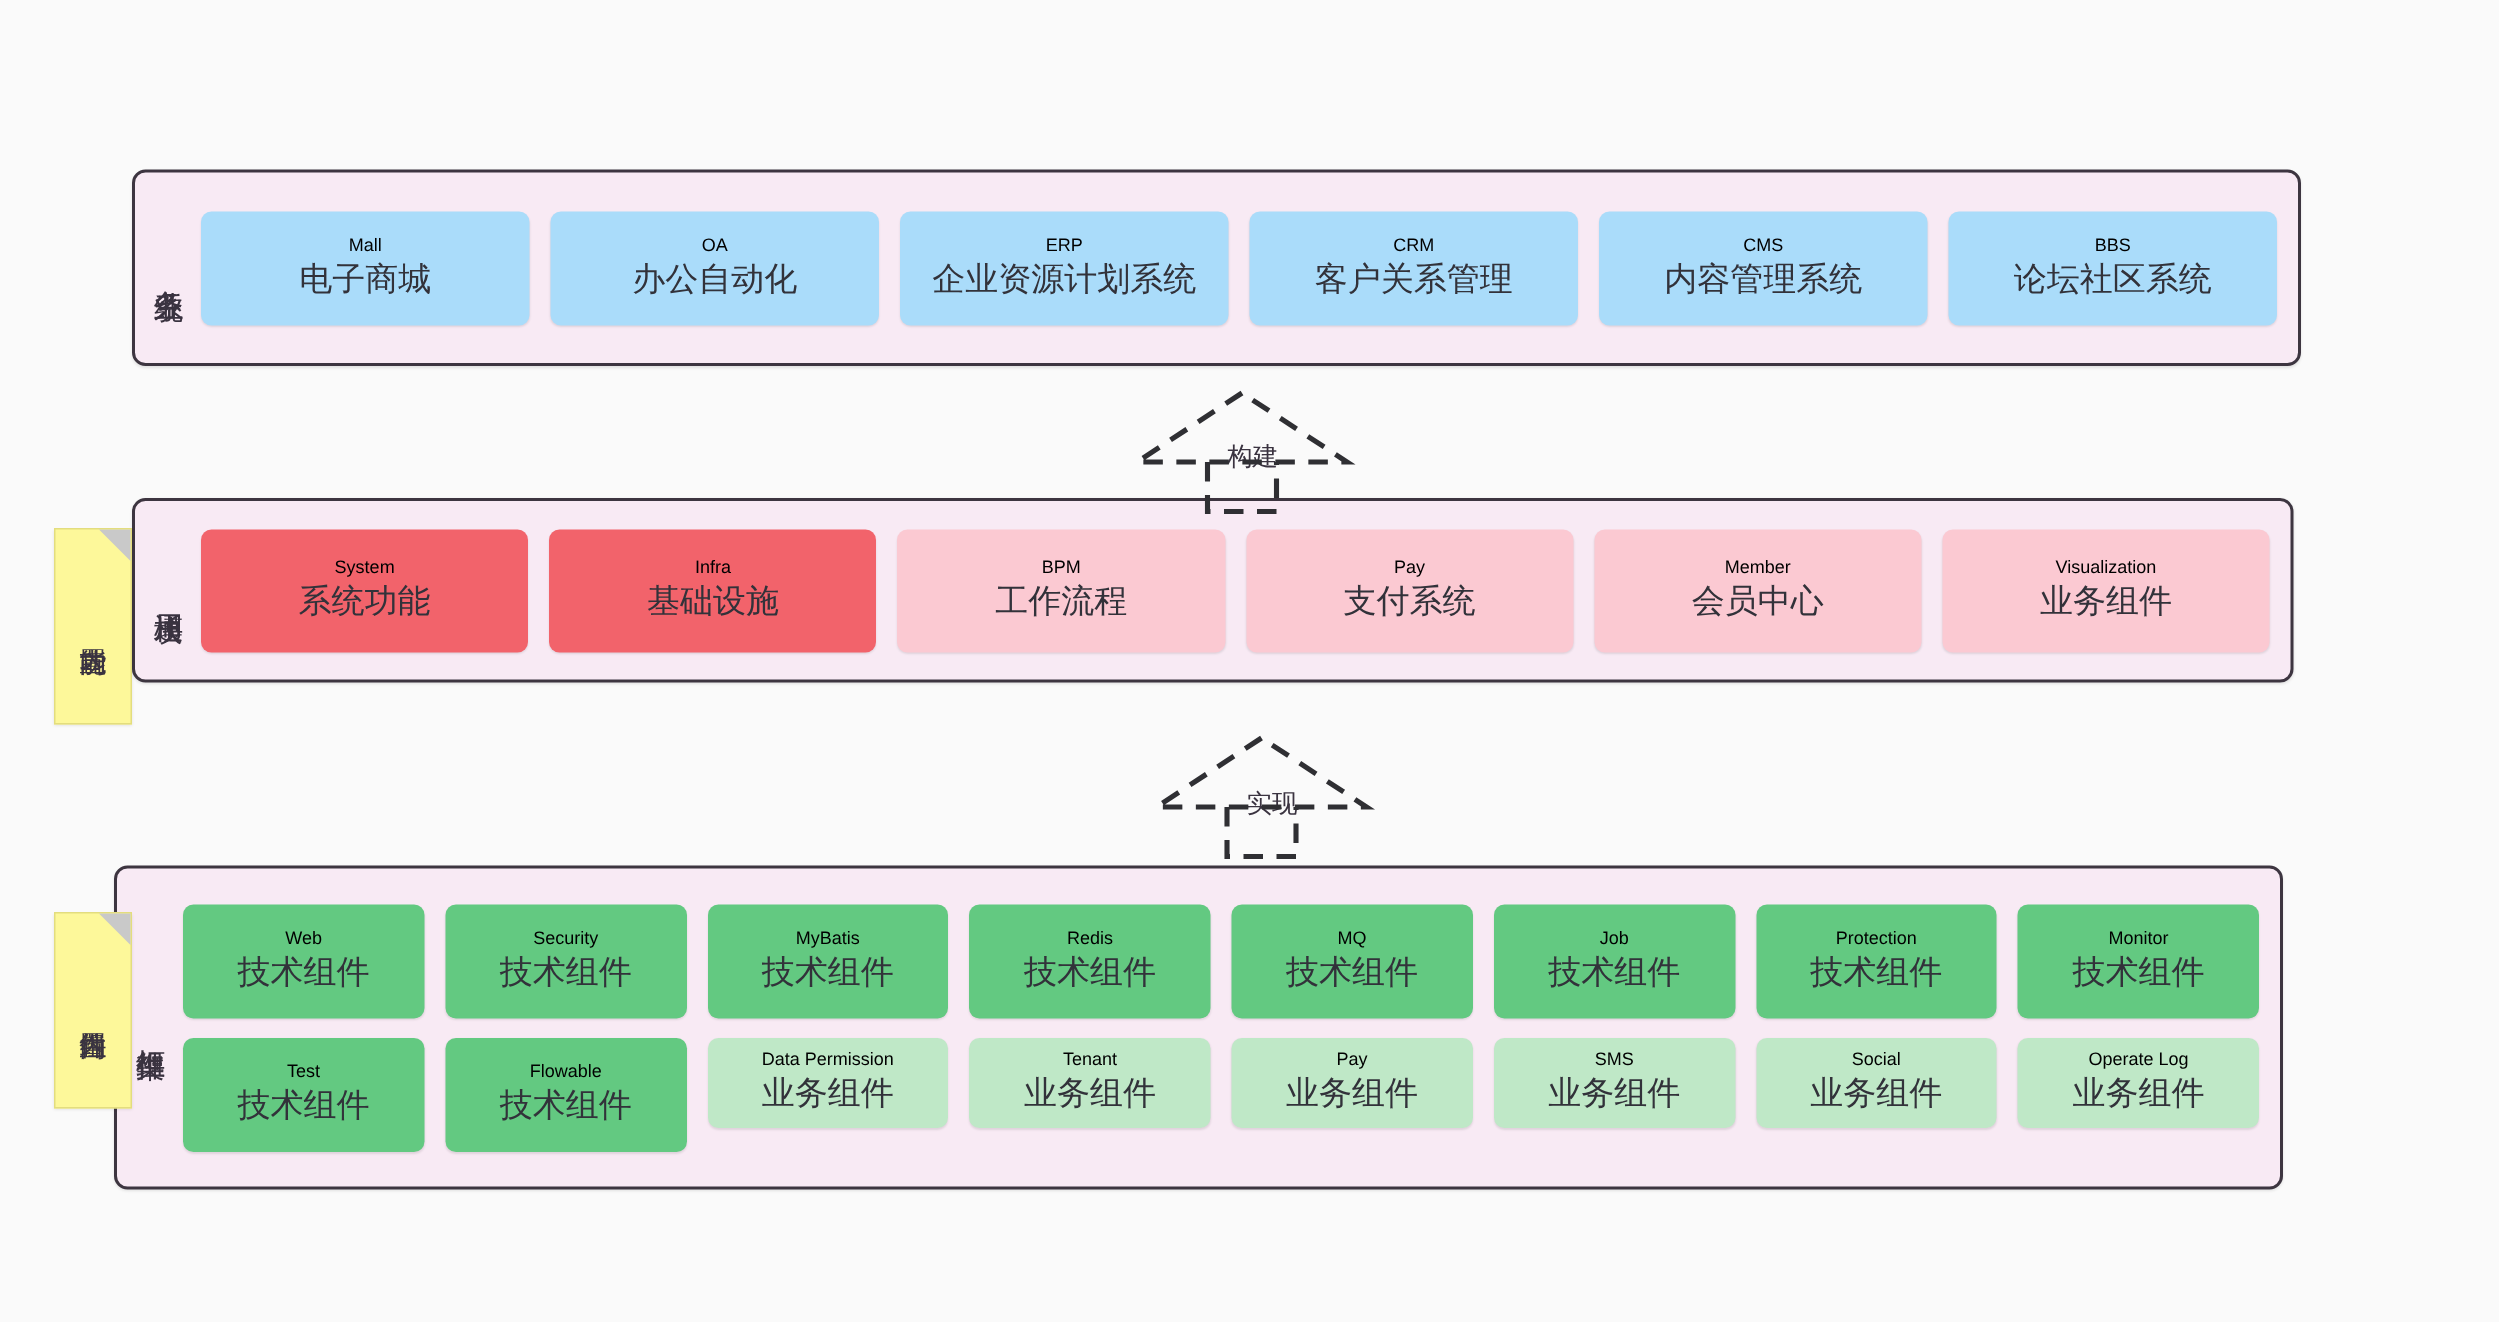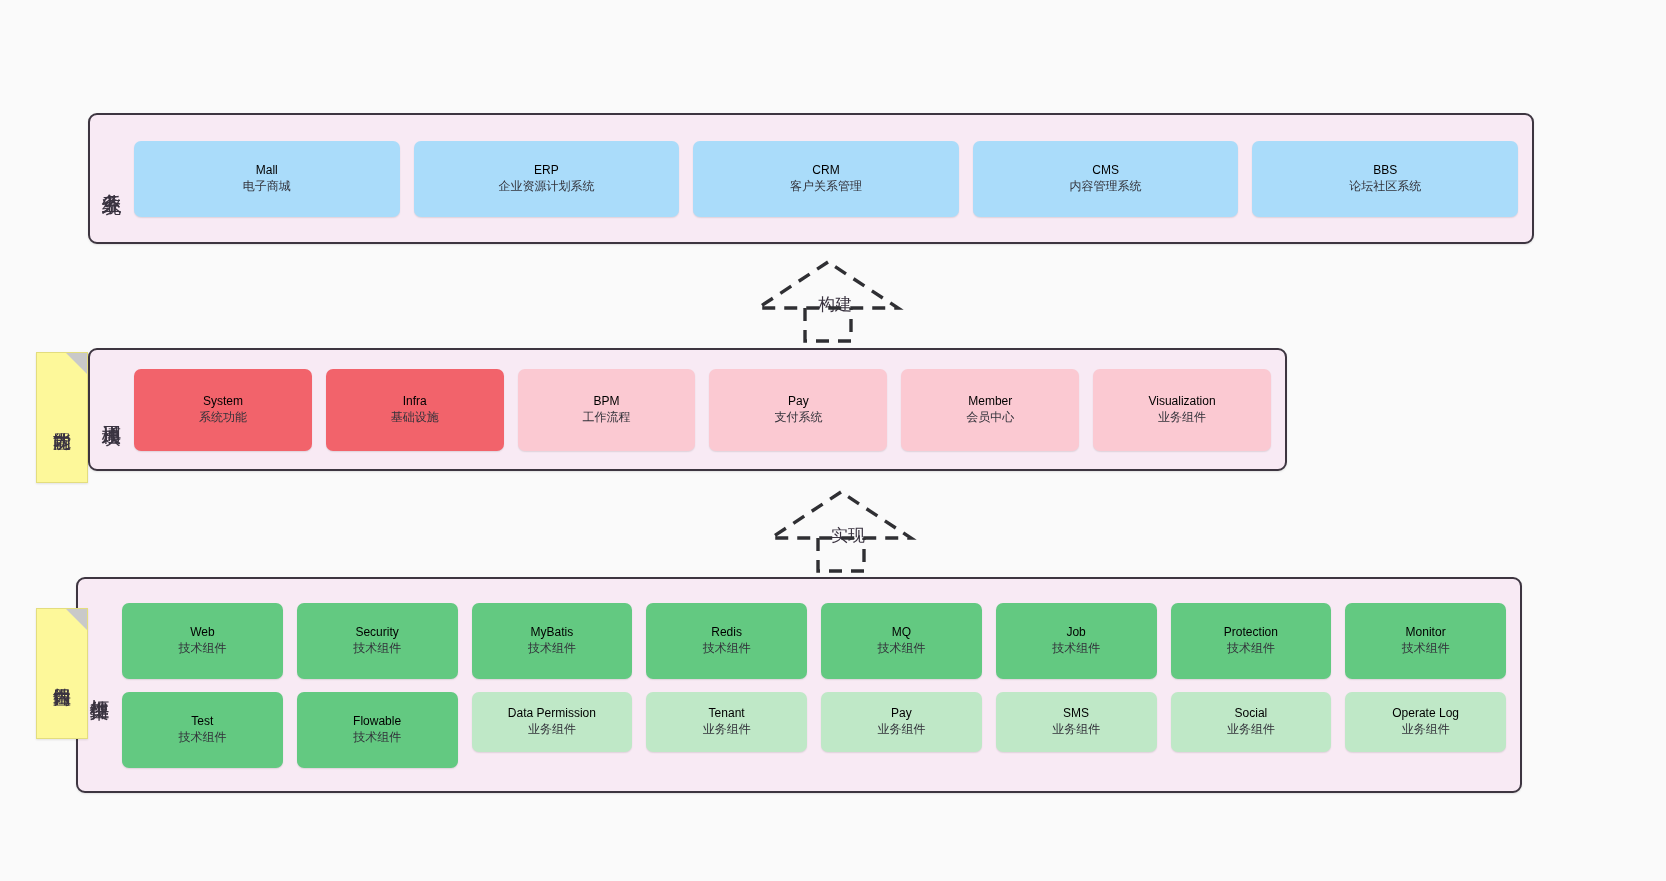--- a/index.html
+++ b/index.html
@@ -63,21 +63,21 @@
     display:flex;
     flex-direction:column;
     align-items:center;
     justify-content:center;
     text-align:center;
     line-height:1.30;
     padding:4px 6px;
     box-shadow:0 1px 1.5px rgba(0,0,0,.10);
   }
   .box .en{font-size:12px;color:#000000;}
-  .box .cn{font-size:12px;color:#32323a;}
+  .box .cn{font-size:22px;color:#32323a;}
 
   .biz   {background:#aadcfa;height:76px;}
   .mod-strong{background:#f2636b;height:82px;}
   .mod-light {background:#fbc9d2;height:82px;}
   .comp-strong{background:#63c981;height:76px;}
   .comp-light {background:#bfe8c7;height:60px;}
 
   
   .sticky{
     position:absolute;
@@ -122,38 +122,42 @@
 
 <div id="canvas">
     <div class="layer" style="left: 88px; top: 113px; width: 1446px; height: 131px;">
       <div class="layer-title">业务系统</div>
       <div class="layer-body">
         <div class="box biz">
           <div class="en">Mall</div>
           <div class="cn">电子商城</div>
         </div>
         <div class="box biz">
+          <div class="en">OA</div>
+          <div class="cn">办公自动化</div>
+        </div>
+        <div class="box biz">
           <div class="en">ERP</div>
           <div class="cn">企业资源计划系统</div>
         </div>
         <div class="box biz">
           <div class="en">CRM</div>
           <div class="cn">客户关系管理</div>
         </div>
         <div class="box biz">
           <div class="en">CMS</div>
           <div class="cn">内容管理系统</div>
         </div>
         <div class="box biz">
           <div class="en">BBS</div>
           <div class="cn">论坛社区系统</div>
         </div>
       </div>
     </div>
-    <div class="layer" style="left: 88px; top: 348px; width: 1199px; height: 123px;">
+    <div class="layer" style="left: 88px; top: 332px; width: 1441px; height: 123px;">
       <div class="layer-title">通用模块</div>
       <div class="layer-body">
         <div class="box mod-strong">
           <div class="en">System</div>
           <div class="cn">系统功能</div>
         </div>
         <div class="box mod-strong">
           <div class="en">Infra</div>
           <div class="cn">基础设施</div>
         </div>

